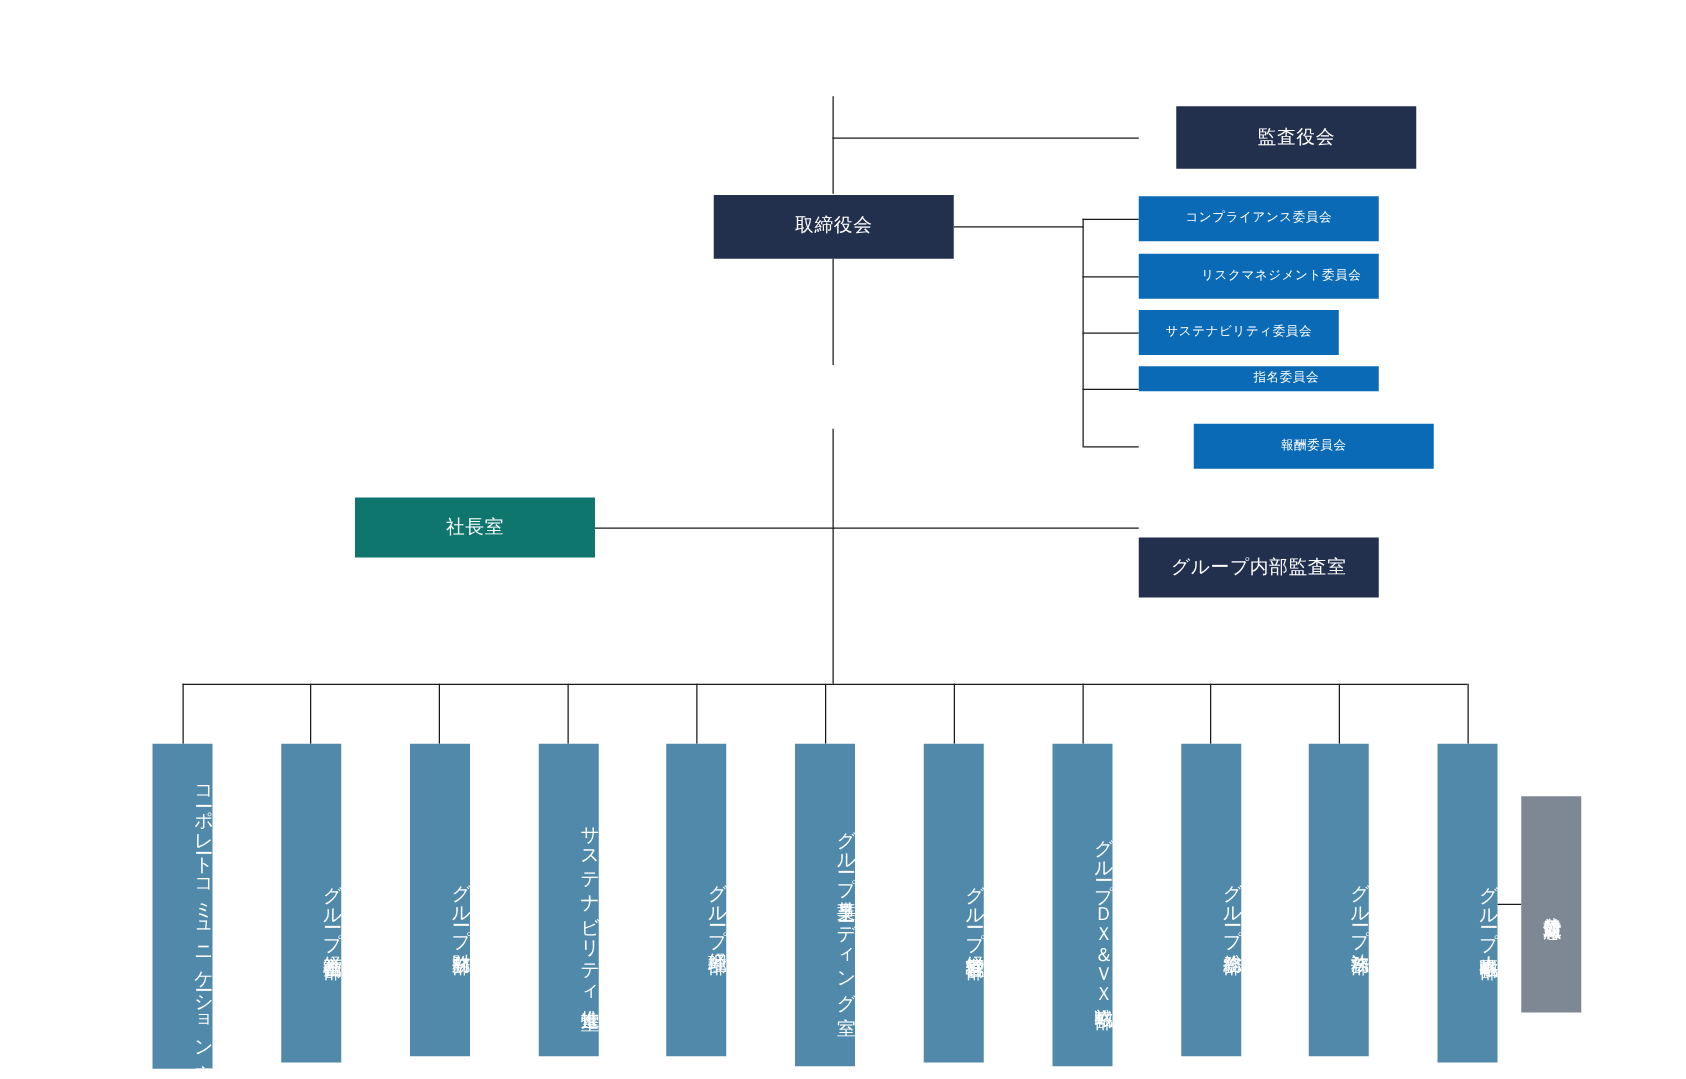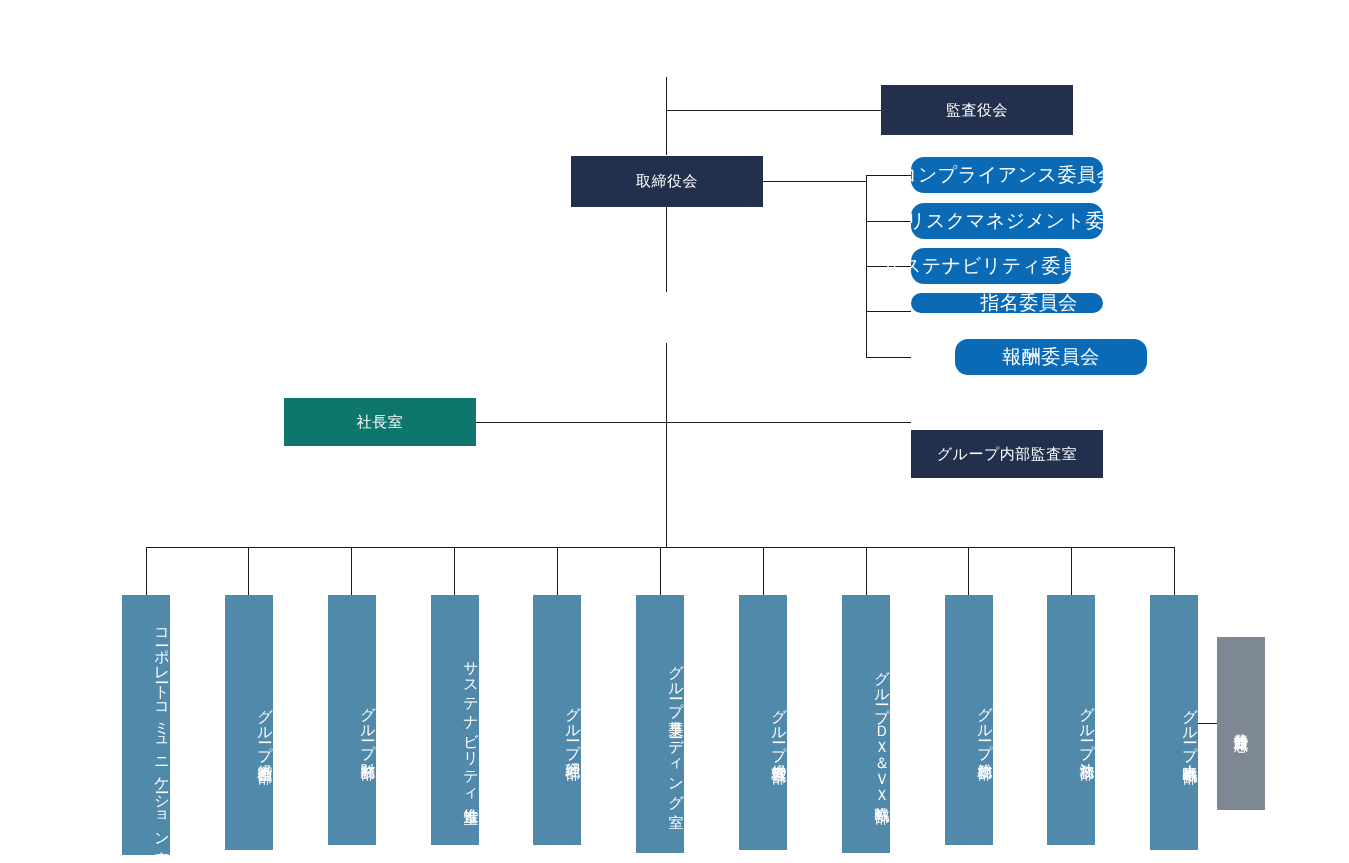--- a/index.html
+++ b/index.html
@@ -32,21 +32,21 @@
     letter-spacing: 0.5px;
     text-align: center;
     white-space: nowrap;
   }
   .node.navy      { background: #22304e; }
   .node.committee { background: #0b6ab5; }
   .node.midblue   { background: #0f766e; }
   .node.steel     { background: #5189ab; }
   .node.gray      { background: #7e8894; }
 
-  .node.committee { font-size: 19px; border-radius: 13px; }
+  .node.committee { font-size: 10px; }
 
   
   .node.vertical {
     writing-mode: vertical-rl;
     text-orientation: upright;
     align-items: flex-start;
     justify-content: center;
     padding-top: 10px;
     font-size: 15px;
     letter-spacing: 1px;
@@ -99,21 +99,21 @@
   <div class="line v" style="left:660px;  top:547px; height:48px;"></div>
   <div class="line v" style="left:763px;  top:547px; height:48px;"></div>
   <div class="line v" style="left:866px;  top:547px; height:48px;"></div>
   <div class="line v" style="left:968px;  top:547px; height:48px;"></div>
   <div class="line v" style="left:1071px; top:547px; height:48px;"></div>
   <div class="line v" style="left:1174px; top:547px; height:48px;"></div>
 
   <div class="line h" style="left:1198px; top:723px; width:19px;"></div>
 
 
-  <div class="node navy" style="left:881px; top:85px; width:192px; height:50px;">
+  <div class="node navy" style="left:941px; top:85px; width:192px; height:50px;">
     <span>監査役会</span>
   </div>
 
   <div class="node navy" style="left:571px; top:156px; width:192px; height:51px;">
     <span>取締役会</span>
   </div>
 
 
   <div class="node midblue" style="left:284px; top:398px; width:192px; height:48px;">
     <span>社長室</span>

